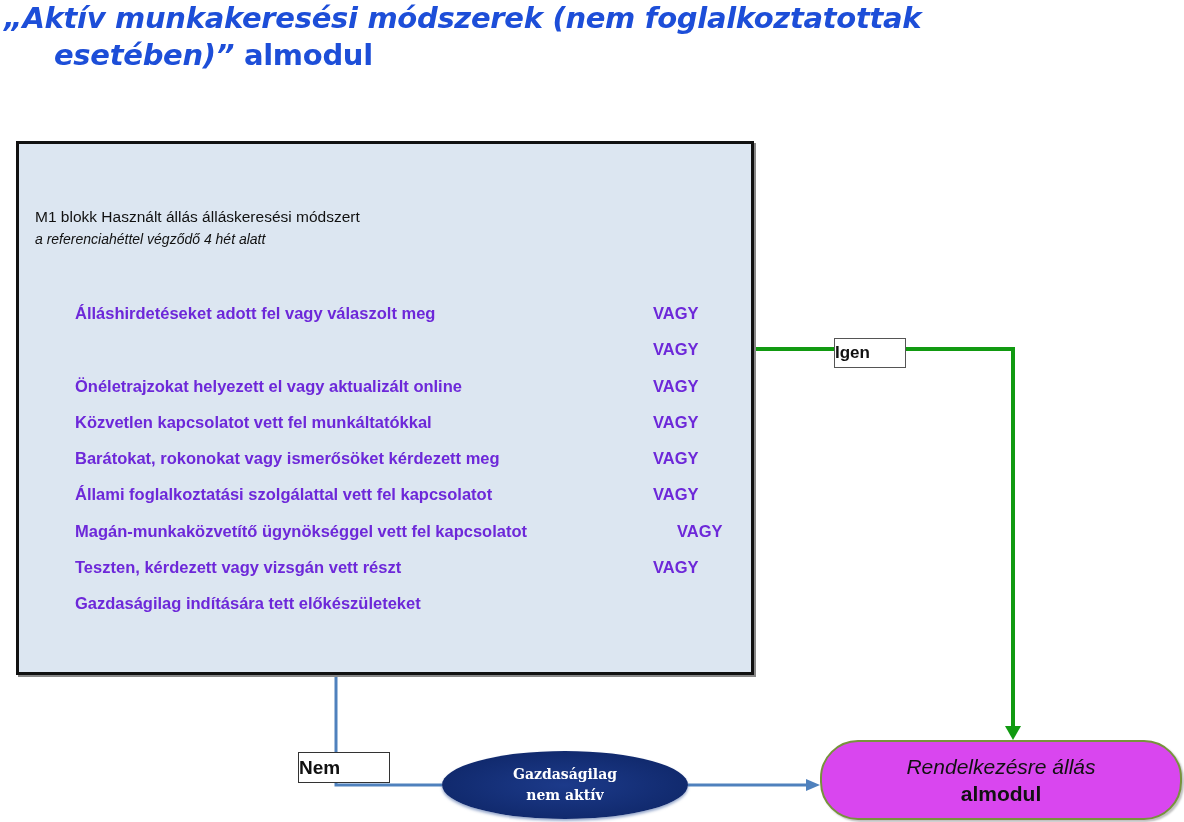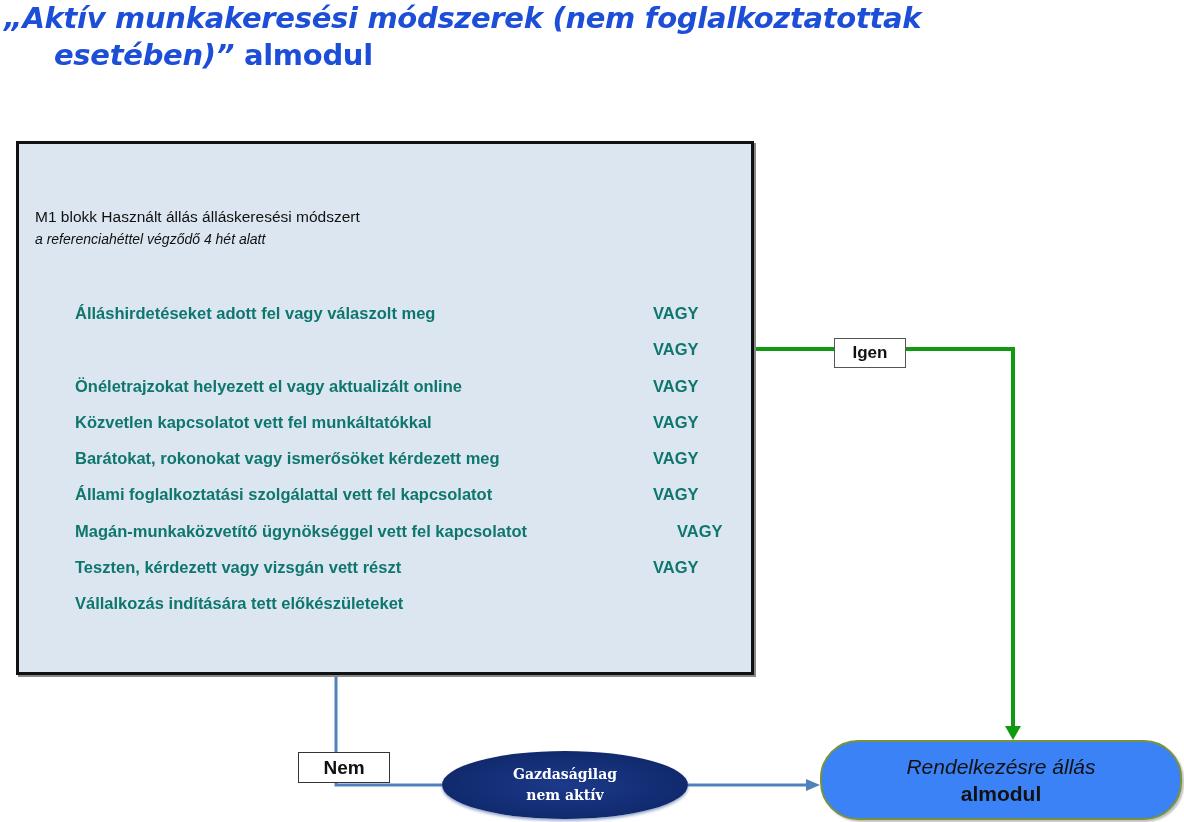--- a/index.html
+++ b/index.html
@@ -30,50 +30,50 @@
   }
   .block-head .h1 { display: block; }
   .block-head .h2 { display: block; font-style: italic; font-size: 14px; }
 
   .methods {
     position: absolute; left: 56px; top: 158px; width: 680px;
     margin: 0; padding: 0; list-style: none;
   }
   .methods li {
     position: relative; height: 36.3px; line-height: 22px;
-    font-size: 16.5px; font-weight: bold; color: #0f766e;
+    font-size: 16.5px; font-weight: bold; color: #6d28d9;
   }
   .methods li .or {
     position: absolute; left: 578px; top: 0;
   }
   .methods li.wide .or { left: 602px; }
 
   svg.connectors { position: absolute; left: 0; top: 0; }
 
   .label-box {
     position: absolute; background: #fff; border: 1.5px solid #555;
-    font-weight: bold; color: #111; text-align: center;
+    font-weight: bold; color: #111; text-align: left;
   }
   .igen { left: 834px; top: 338px; width: 70px; height: 28px; line-height: 28px; font-size: 17px; }
   .nem  { left: 298px; top: 752px; width: 90px; height: 29px; line-height: 29px; font-size: 19px; border-color:#333; }
 
   .oval-inactive {
     position: absolute; left: 442px; top: 751px; width: 246px; height: 68px;
     border-radius: 50%;
     background: radial-gradient(ellipse at center, #1c3a8a 0%, #112a6e 70%, #0e2560 100%);
     box-shadow: 0 2px 3px rgba(80,110,170,0.6);
     color: #fff; text-align: center;
     font-family: "DejaVu Serif", serif; font-weight: bold;
     font-size: 14px; line-height: 21px;
     display: flex; flex-direction: column; justify-content: center;
   }
   .pill-module {
     position: absolute; left: 820px; top: 740px; width: 358px; height: 76px;
     border-radius: 38px;
-    background: #3b82f6;
+    background: #d946ef;
     border: 2px solid #77933c;
     box-shadow: 2px 2px 2px rgba(0,0,0,0.25);
     color: #111; text-align: center;
     font-size: 21px; line-height: 27px;
     display: flex; flex-direction: column; justify-content: center;
   }
   .pill-module .p1 { font-style: italic; }
   .pill-module .p2 { font-weight: bold; }
 </style>
 </head>
@@ -106,21 +106,21 @@
   </div>
   <ul class="methods">
     <li><span>Álláshirdetéseket adott fel vagy válaszolt meg</span><span class="or">VAGY</span></li>
     <li><span class="or">VAGY</span></li>
     <li><span>Önéletrajzokat helyezett el vagy aktualizált online</span><span class="or">VAGY</span></li>
     <li><span>Közvetlen kapcsolatot vett fel munkáltatókkal</span><span class="or">VAGY</span></li>
     <li><span>Barátokat, rokonokat vagy ismerősöket kérdezett meg</span><span class="or">VAGY</span></li>
     <li><span>Állami foglalkoztatási szolgálattal vett fel kapcsolatot</span><span class="or">VAGY</span></li>
     <li class="wide"><span>Magán-munkaközvetítő ügynökséggel vett fel kapcsolatot</span><span class="or">VAGY</span></li>
     <li><span>Teszten, kérdezett vagy vizsgán vett részt</span><span class="or">VAGY</span></li>
-    <li><span>Vállalkozás indítására tett előkészületeket</span><span class="or"></span></li>
+    <li><span>Gazdaságilag indítására tett előkészületeket</span><span class="or"></span></li>
   </ul>
 </div>
 
 <div class="label-box igen">Igen</div>
 <div class="label-box nem">Nem</div>
 
 <div class="oval-inactive">
   <span>Gazdaságilag</span>
   <span>nem aktív</span>
 </div>

